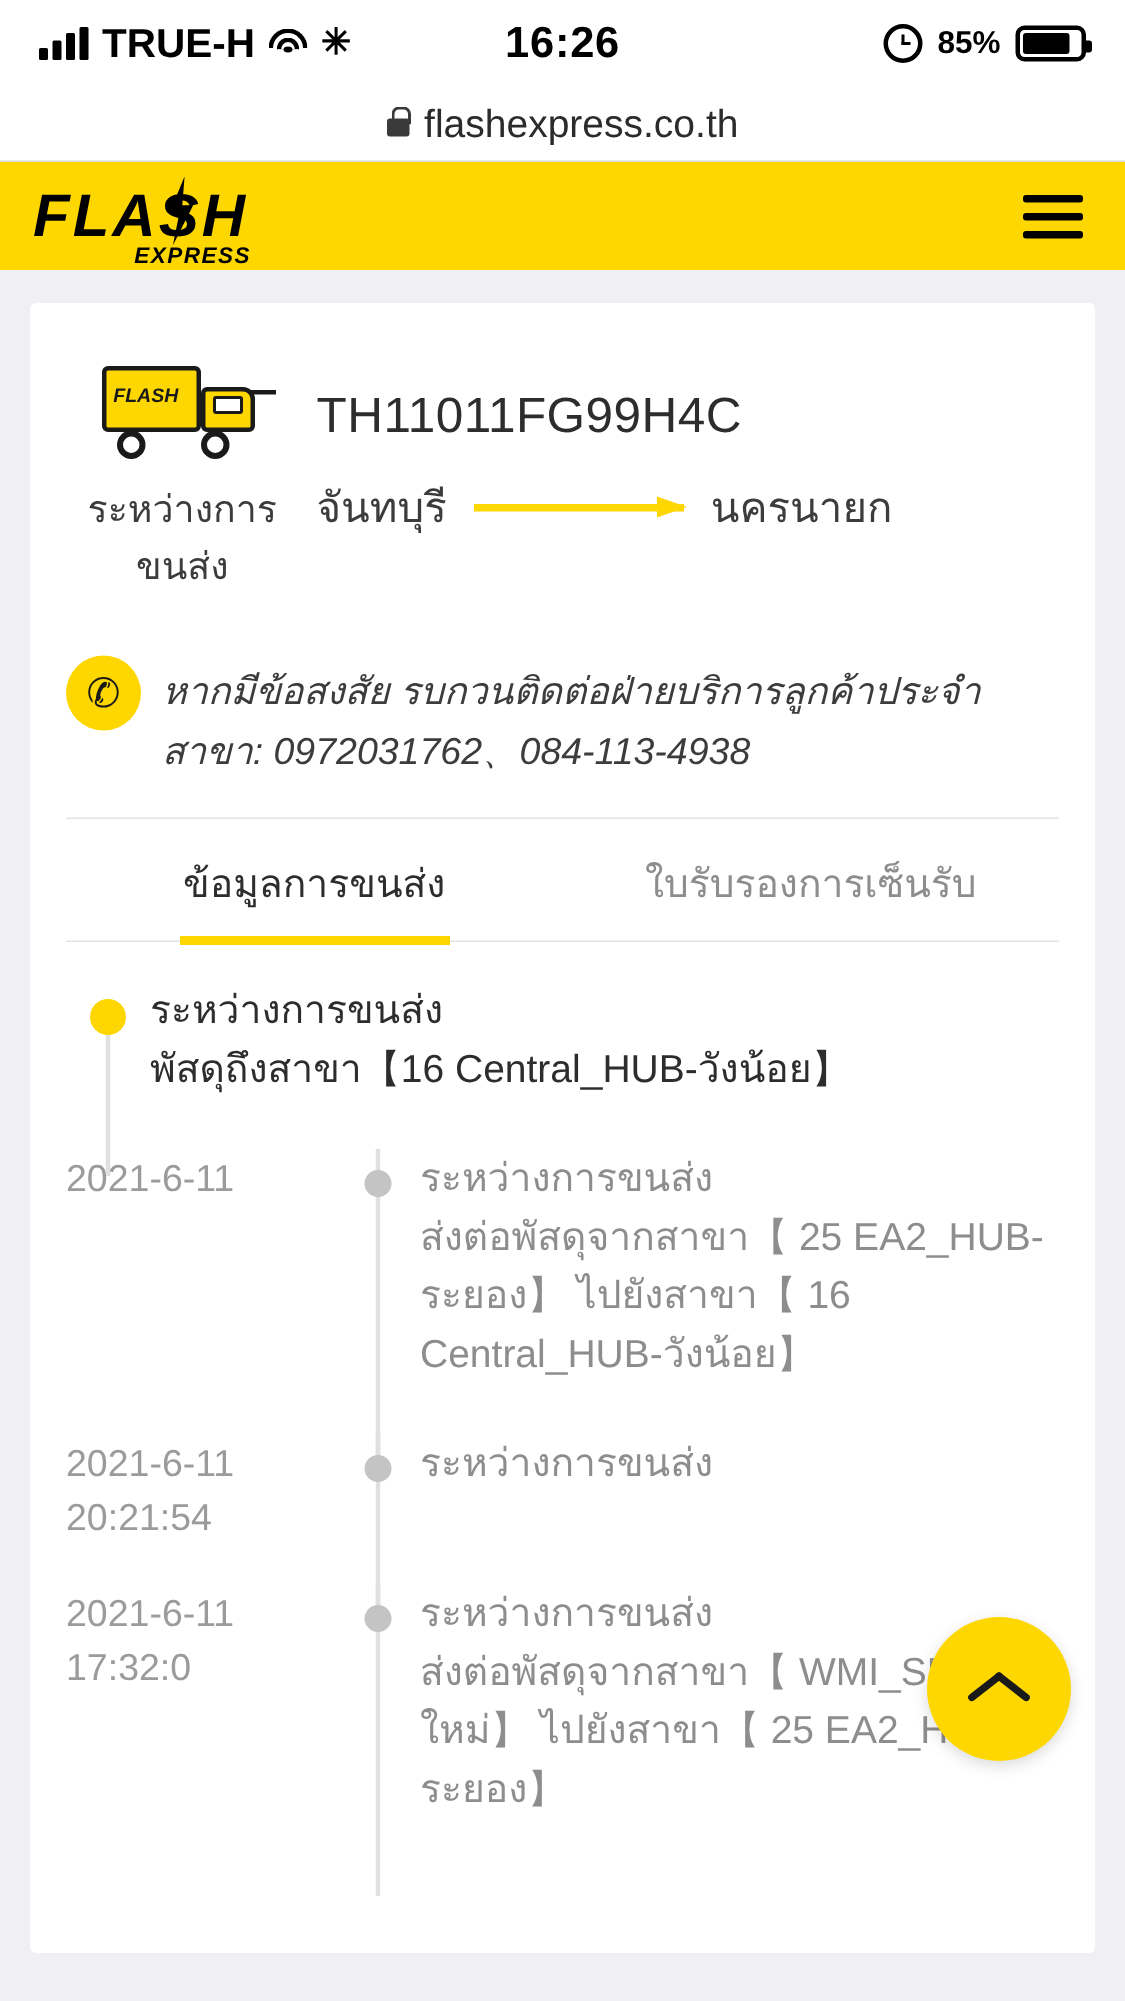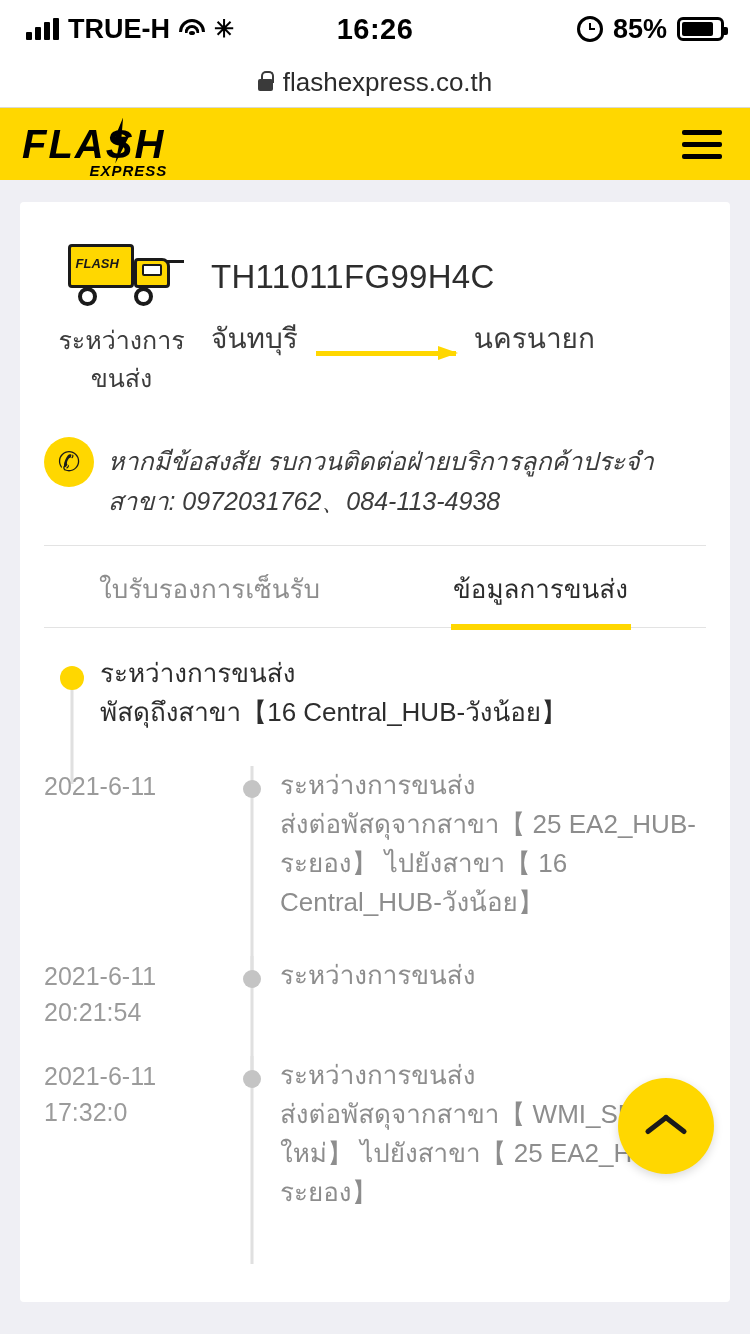--- a/index.html
+++ b/index.html
@@ -42,21 +42,21 @@
     width: 22px; height: 22px; position: relative; color:#000; font-size: 24px; line-height: 22px;
   }
   .alarm {
     width: 26px; height: 26px; border: 3px solid #000; border-radius: 50%; position: relative;
   }
   .alarm::before, .alarm::after {
     content: ""; position: absolute; background: #000;
   }
   .alarm::before { width: 2px; height: 7px; left: 9px; top: 4px; }
   .alarm::after { width: 6px; height: 2px; left: 9px; top: 9px; }
-  .batt-pct { font-size: 27px; font-weight: bold; }
+  .batt-pct { font-size: 21px; font-weight: bold; }
   .battery {
     width: 47px; height: 24px; border: 3px solid #000; border-radius: 6px; position: relative;
     padding: 2px;
   }
   .battery::after {
     content: ""; position: absolute; right: -7px; top: 7px; width: 4px; height: 8px;
     background: #000; border-radius: 0 2px 2px 0;
   }
   .battery > div { height: 100%; background: #000; border-radius: 2px; }
 
@@ -124,21 +124,21 @@
     background: #fff; border: 4px solid #1a1a1a;
   }
   .wheel.w1 { left: 10px; }
   .wheel.w2 { left: 66px; }
   .truck-line {
     position: absolute; right: -8px; top: 28px; width: 18px; height: 3px; background: #1a1a1a;
   }
   .sum-status { margin-top: 14px; font-size: 25px; color: #3c3c3c; line-height: 1.5; }
   .sum-right { flex: 1; padding-left: 12px; padding-top: 26px; }
   .tracking-no { font-size: 33px; color: #2d2d2d; letter-spacing: .3px; }
-  .route { display: flex; align-items: flex-end; gap: 18px; margin-top: 20px; }
+  .route { display: flex; align-items: center; gap: 18px; margin-top: 20px; }
   .route-city { font-size: 28px; color: #3c3c3c; }
   .arrow { flex: 1; max-width: 140px; height: 14px; position: relative; }
   .arrow::before {
     content: ""; position: absolute; left: 0; top: 5px; width: 100%; height: 5px; background: #ffd700;
   }
   .arrow::after {
     content: ""; position: absolute; right: -2px; top: 0; border-left: 20px solid #ffd700;
     border-top: 7px solid transparent; border-bottom: 7px solid transparent;
   }
 
@@ -274,22 +274,22 @@
         </div>
       </div>
     </div>
 
     <div class="contact">
       <span class="phone-icon">✆</span>
       <div class="contact-text">หากมีข้อสงสัย รบกวนติดต่อฝ่ายบริการลูกค้าประจำสาขา: 0972031762、084-113-4938</div>
     </div>
 
     <div class="tabs">
+      <div class="tab active">ข้อมูลการขนส่ง</div>
       <div class="tab">ใบรับรองการเซ็นรับ</div>
-      <div class="tab active">ข้อมูลการขนส่ง</div>
     </div>
 
     <div class="timeline">
 
       <div class="tl-row active">
         <div class="tl-axis">
             <span class="tl-dot"></span>
           </div>
         <div class="tl-body">
           <div class="tl-title">ระหว่างการขนส่ง</div>

